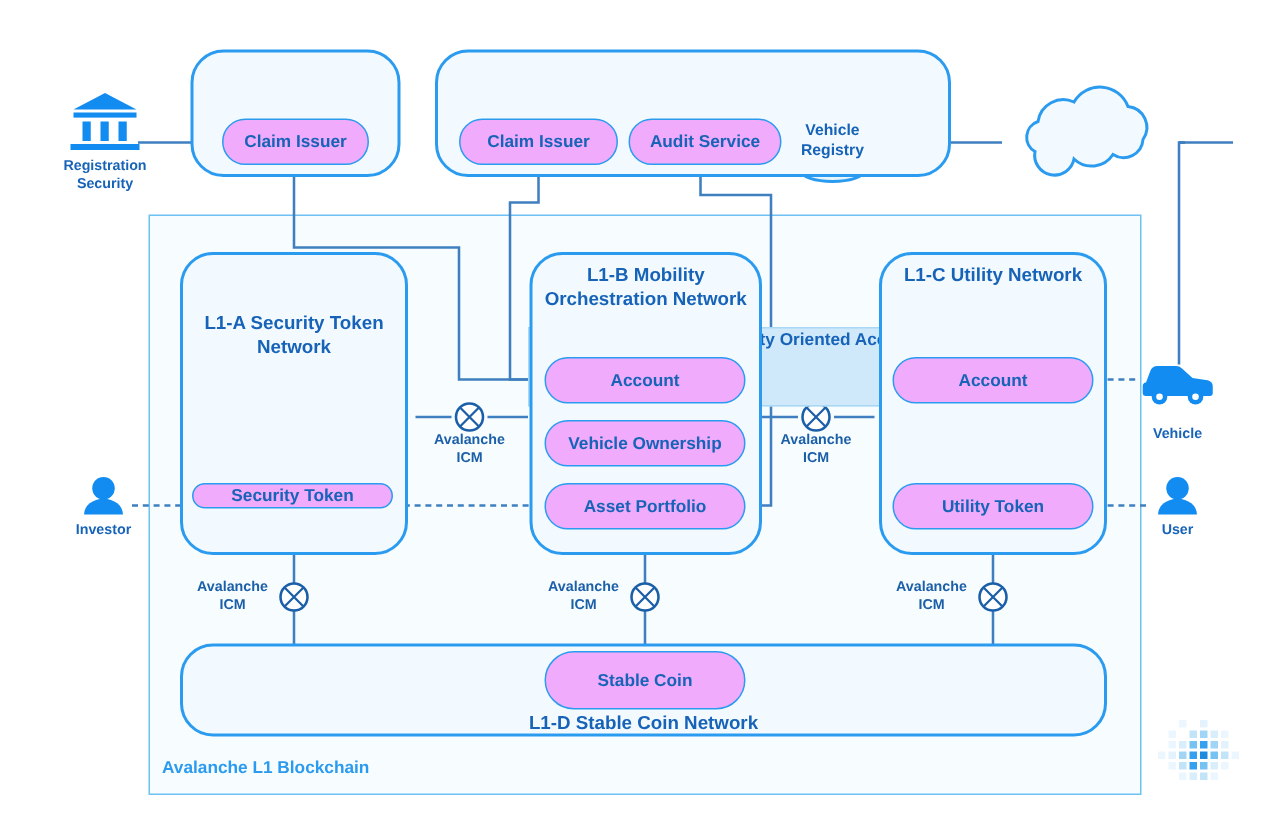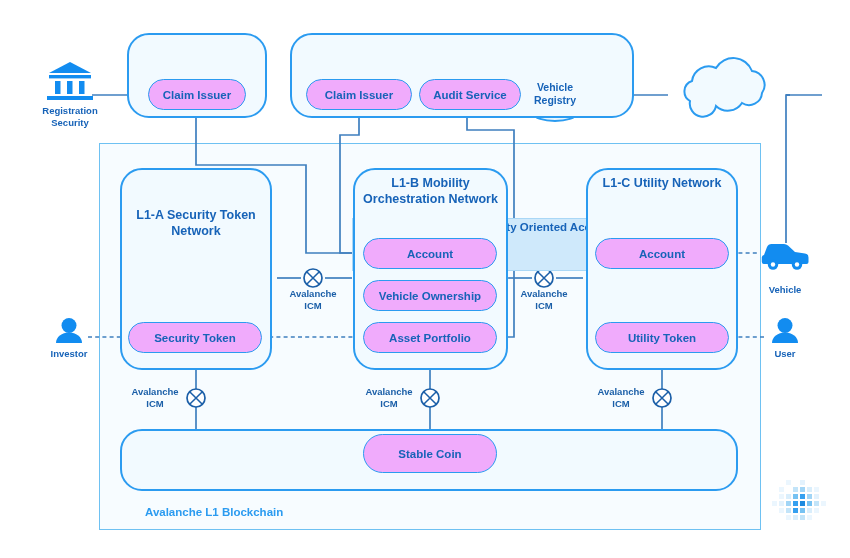--- a/index.html
+++ b/index.html
@@ -47,21 +47,21 @@
   .cyl{fill:#EAF6FE;stroke:#2B9BF0;stroke-width:1.9px;}
   .cloud{fill:#F2FAFF;stroke:#2B9BF0;stroke-width:2px;}
   .ico{fill:#128CF0;}
 </style>
 </head>
 <body>
 
 <div id="stage">
 
   <div class="outer" style="left:99px;top:143px;width:662px;height:387px;"></div>
-  <div class="outer-label" style="left:108px;top:506px;margin-left:37px;">Avalanche L1 Blockchain</div>
+  <div class="outer-label" style="left:108px;top:506px;">Avalanche L1 Blockchain</div>
 
   <svg class="layer">
     <defs>
       <marker id="ah" markerWidth="9" markerHeight="9" refX="8" refY="4.5" orient="auto" markerUnits="userSpaceOnUse">
         <path d="M0.5,1 L8,4.5 L0.5,8" fill="none" stroke="#3F7FBF" stroke-width="1.5"></path>
       </marker>
     </defs>
 
     <path class="ln" d="M92,95 L152,95" marker-end="url(#ah)"></path>
 
@@ -226,38 +226,39 @@
   <div class="ext-label" style="left:745px;top:348px;width:80px;">User</div>
 
   <div class="band" style="left:352px;top:218px;width:385px;height:53px;"></div>
   <div class="band-title" style="left:352px;top:221px;width:385px;">Mobility Oriented Account</div>
 
   <div class="node grp" style="left:120px;top:168px;width:152px;height:202px;"></div>
   <div class="grp-title" style="left:120px;top:175px;width:152px;margin-top:32px;">
     <span>L1-A Security Token</span><br>
     <span>Network</span>
   </div>
-  <div class="node pill" style="left:128px;top:322px;width:134px;height:31px;">Security Token</div>
+  <div class="node pill" style="left:128px;top:322px;width:134px;height:17px;">Security Token</div>
 
   <div class="node grp" style="left:353px;top:168px;width:155px;height:202px;"></div>
   <div class="grp-title" style="left:348px;top:175px;width:165px;">
     <span>L1-B Mobility</span><br>
     <span>Orchestration Network</span>
   </div>
   <div class="node pill" style="left:363px;top:238px;width:134px;height:31px;">Account</div>
   <div class="node pill" style="left:363px;top:322px;width:134px;height:31px;">Asset Portfolio</div>
   <div class="node pill" style="left:363px;top:280px;width:134px;height:31px;">Vehicle Ownership</div>
 
   <div class="node grp" style="left:586px;top:168px;width:152px;height:202px;"></div>
   <div class="grp-title" style="left:586px;top:175px;width:152px;">L1-C Utility Network</div>
   <div class="node pill" style="left:595px;top:238px;width:134px;height:31px;">Account</div>
   <div class="node pill" style="left:595px;top:322px;width:134px;height:31px;">Utility Token</div>
 
   <div class="node grp" style="left:120px;top:429px;width:618px;height:62px;"></div>
   <div class="node pill" style="left:363px;top:434px;width:134px;height:39px;">Stable Coin</div>
+  <div class="grp-title" style="left:120px;top:474px;width:618px;">L1-D Stable Coin Network</div>
 
   <div class="icm-label" style="left:283px;top:288px;width:60px;">
     <span>Avalanche</span><br>
     <span>ICM</span>
   </div>
   <div class="icm-label" style="left:514px;top:288px;width:60px;">
     <span>Avalanche</span><br>
     <span>ICM</span>
   </div>
   <div class="icm-label" style="left:125px;top:386px;width:60px;">

